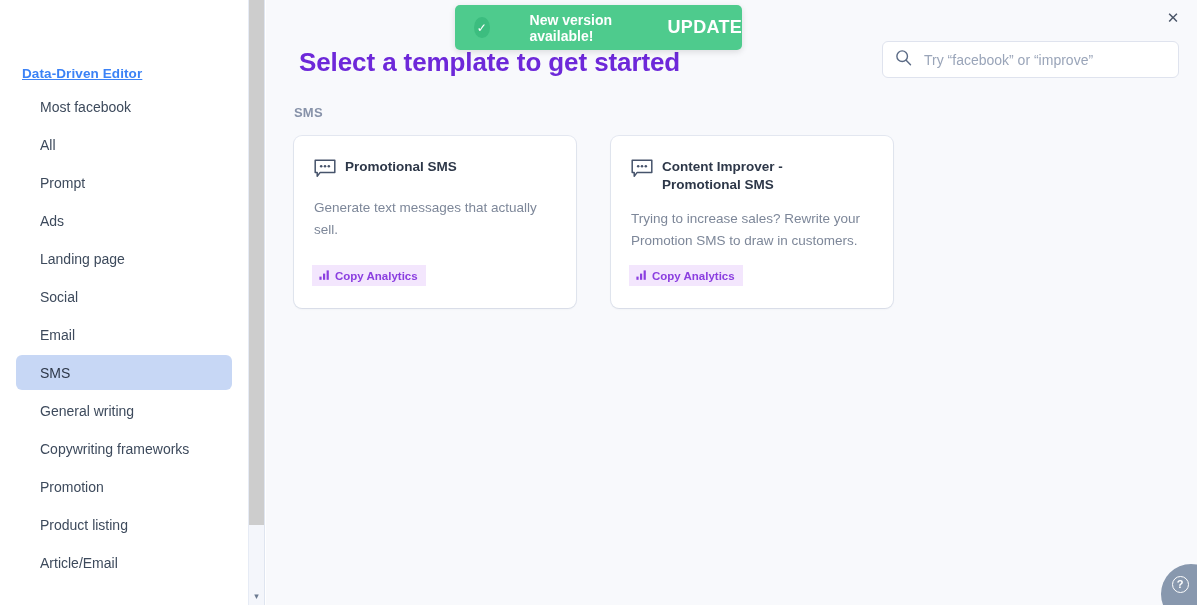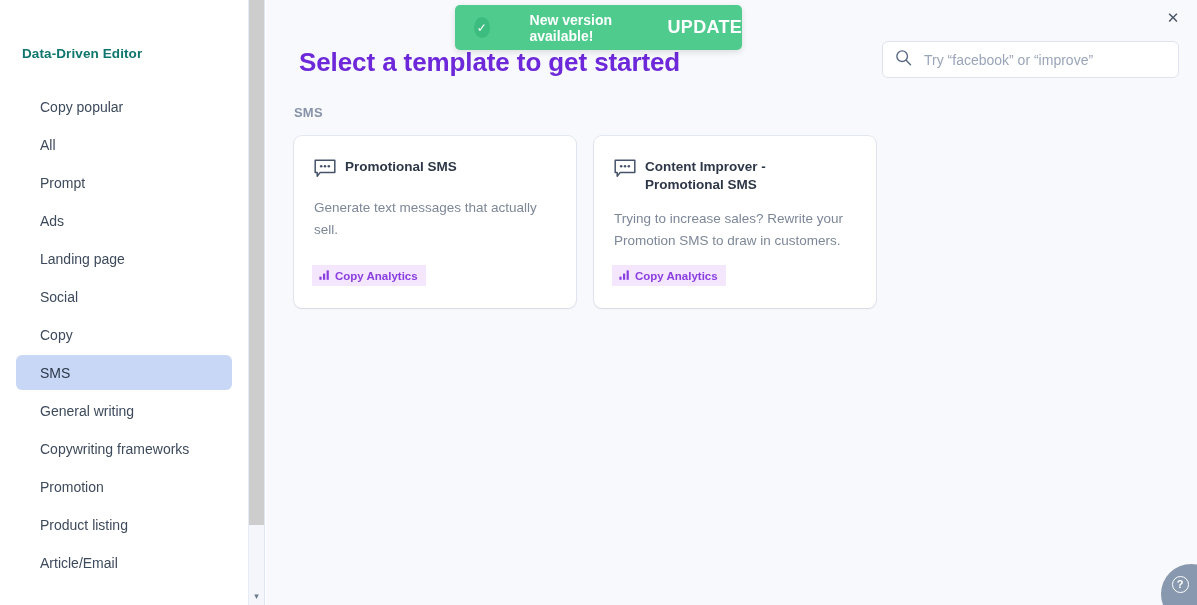--- a/index.html
+++ b/index.html
@@ -24,25 +24,26 @@
   #sidebar {
     position: absolute;
     left: 0; top: 0;
     width: 248px;
     height: 605px;
     background: #ffffff;
     overflow: hidden;
   }
   #sidebar-title {
     position: absolute;
-    left: 22px; top: 46px;
+    left: 22px; top: 66px;
     font-size: 13.5px;
     font-weight: bold;
-    color: #0f766e;
+    color: #3b82f6;
     letter-spacing: 0.1px;
+    text-decoration: underline;
   }
   #nav-list {
     position: absolute;
     left: 0; top: 86px;
     width: 248px;
   }
   .nav-item {
     position: relative;
     height: 35px;
     margin: 3px 16px;
@@ -145,21 +146,21 @@
     font-size: 13px;
     font-weight: bold;
     color: #8792a9;
     letter-spacing: 0.2px;
   }
 
   #cards {
     position: absolute;
     left: 28px; top: 136px;
     display: flex;
-    gap: 18px;
+    gap: 35px;
   }
   .card {
     width: 282px;
     height: 172px;
     background: #ffffff;
     border-radius: 8px;
     box-shadow: 0 1px 2px rgba(40,55,90,0.08), 0 0 0 1px rgba(225,230,240,0.9);
     position: relative;
     padding: 22px 20px 0 20px;
     cursor: pointer;
@@ -268,39 +269,39 @@
 </style>
 </head>
 <body>
 
 <div id="app">
 
   <div id="sidebar">
     <div id="sidebar-title">Data-Driven Editor</div>
     <div id="nav-list">
       <div class="nav-item">
-          <span>Copy popular</span>
+          <span>Most facebook</span>
         </div>
       <div class="nav-item">
           <span>All</span>
         </div>
       <div class="nav-item">
           <span>Prompt</span>
         </div>
       <div class="nav-item">
           <span>Ads</span>
         </div>
       <div class="nav-item">
           <span>Landing page</span>
         </div>
       <div class="nav-item">
           <span>Social</span>
         </div>
       <div class="nav-item">
-          <span>Copy</span>
+          <span>Email</span>
         </div>
       <div class="nav-item active">
           <span>SMS</span>
         </div>
       <div class="nav-item">
           <span>General writing</span>
         </div>
       <div class="nav-item">
           <span>Copywriting frameworks</span>
         </div>

